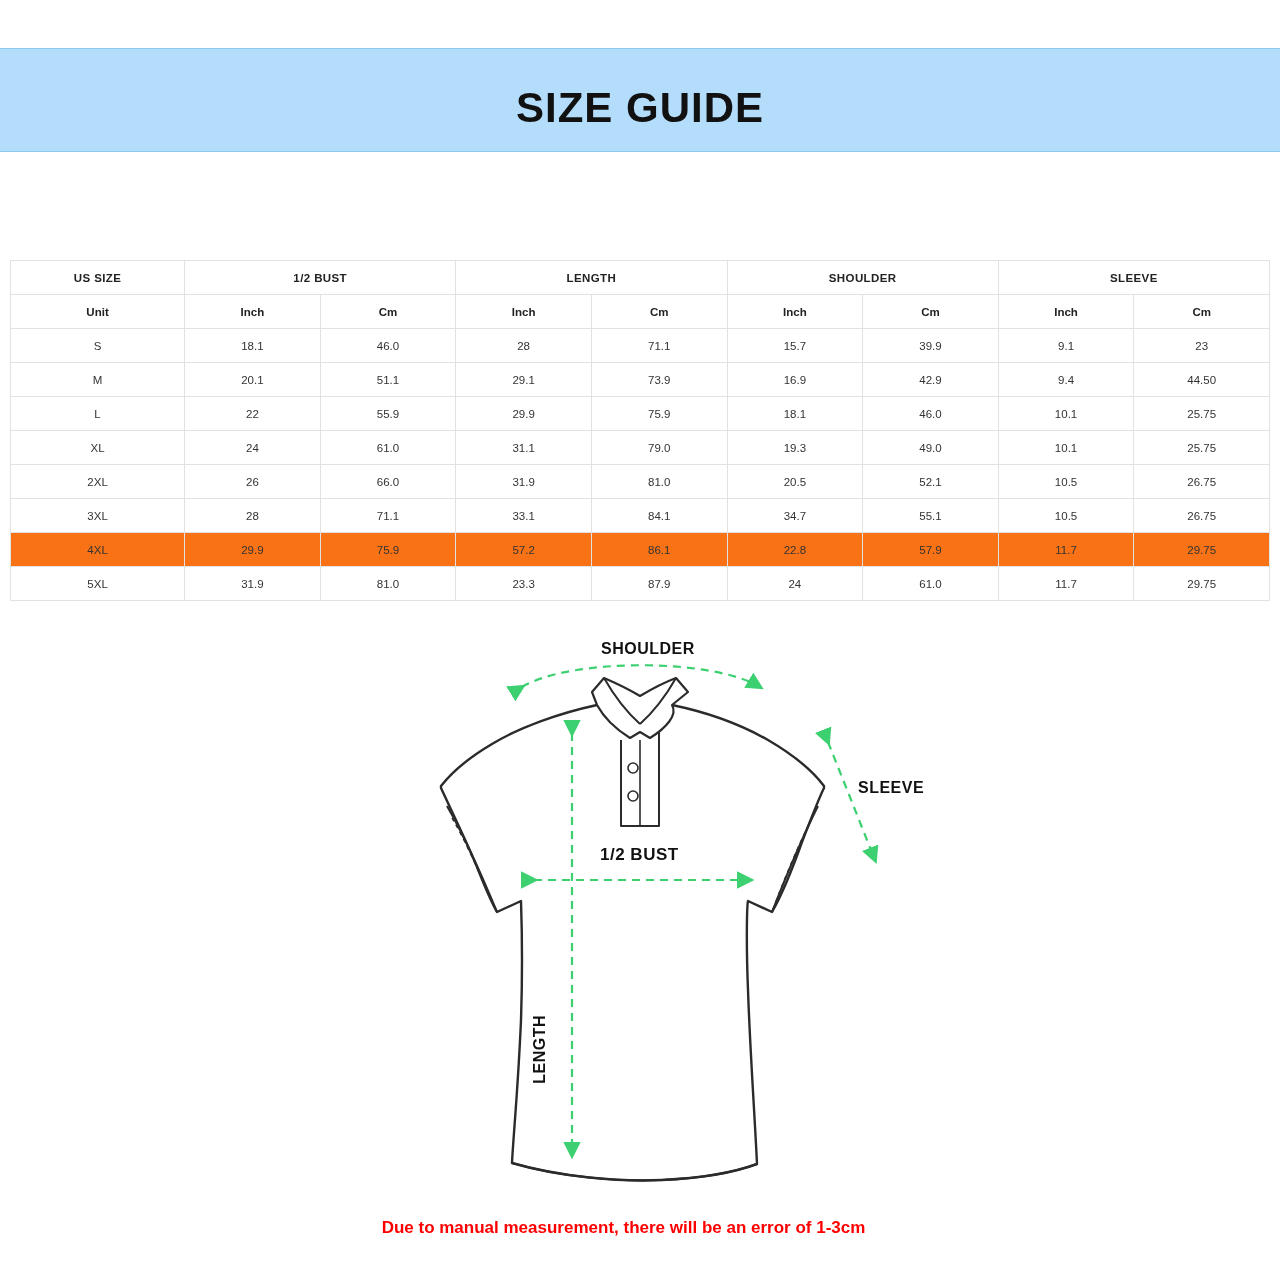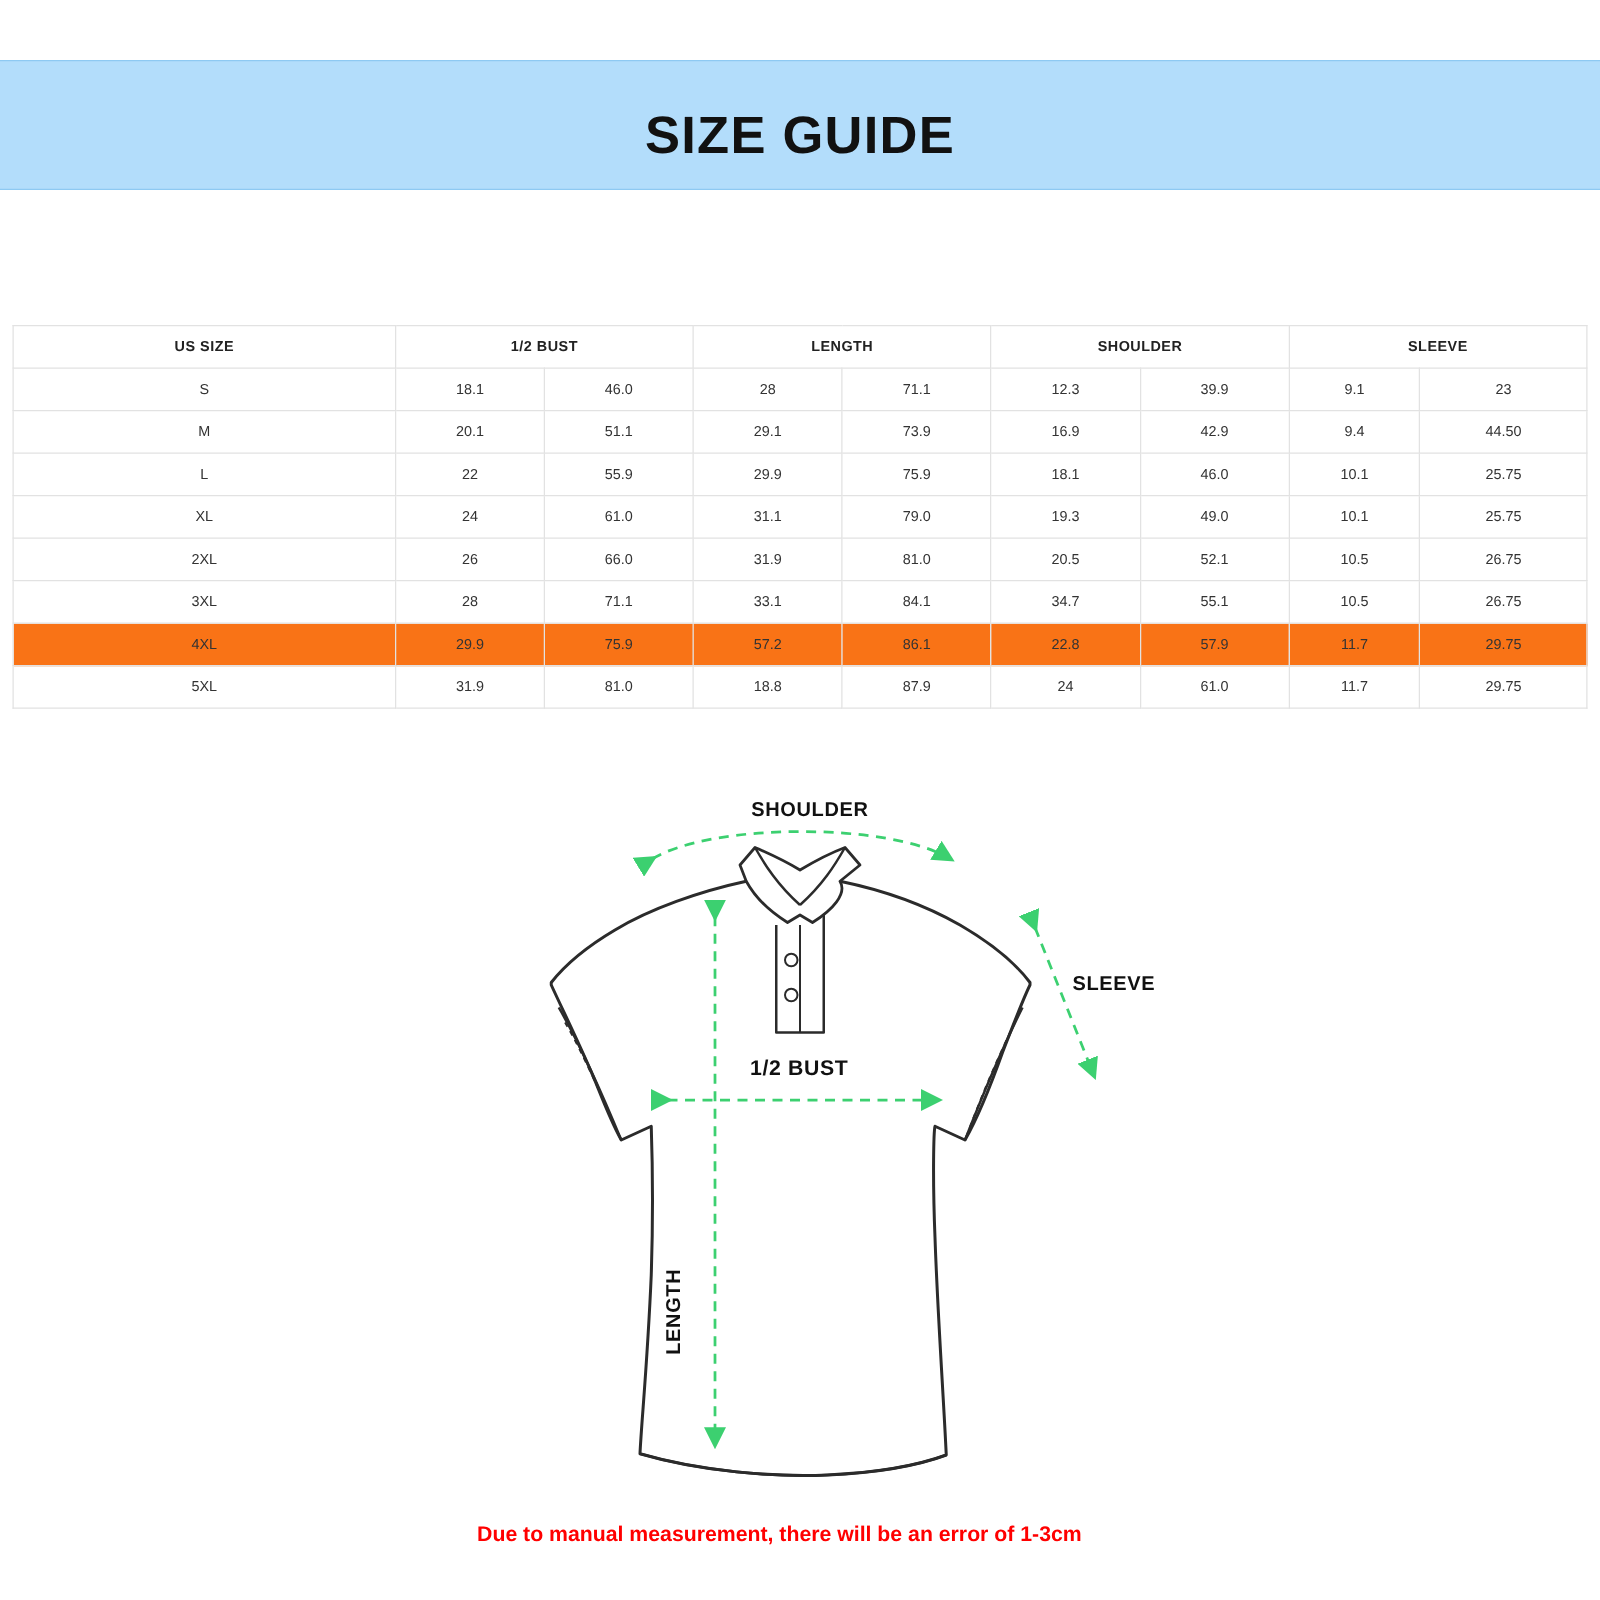--- a/index.html
+++ b/index.html
@@ -131,28 +131,39 @@
       <thead>
         <tr>
           <th class="col-size">US SIZE</th>
           <th class="col-num" colspan="2">1/2 BUST</th>
           <th class="col-num" colspan="2">LENGTH</th>
           <th class="col-num" colspan="2">SHOULDER</th>
           <th class="col-num" colspan="2">SLEEVE</th>
         </tr>
       </thead>
       <tbody>
+        <tr class="unit-row">
+          <td class="col-size">Unit</td>
+          <td class="col-num">Inch</td>
+          <td class="col-num">Cm</td>
+          <td class="col-num">Inch</td>
+          <td class="col-num">Cm</td>
+          <td class="col-num">Inch</td>
+          <td class="col-num">Cm</td>
+          <td class="col-num">Inch</td>
+          <td class="col-num">Cm</td>
+        </tr>
 
         <tr>
           <td>S</td>
           <td>18.1</td>
           <td>46.0</td>
           <td>28</td>
           <td>71.1</td>
-          <td>12.3</td>
+          <td>15.7</td>
           <td>39.9</td>
           <td>9.1</td>
           <td>23</td>
         </tr>
         <tr>
           <td>M</td>
           <td>20.1</td>
           <td>51.1</td>
           <td>29.1</td>
           <td>73.9</td>
@@ -213,21 +224,21 @@
           <td>86.1</td>
           <td>22.8</td>
           <td>57.9</td>
           <td>11.7</td>
           <td>29.75</td>
         </tr>
         <tr>
           <td>5XL</td>
           <td>31.9</td>
           <td>81.0</td>
-          <td>18.8</td>
+          <td>23.3</td>
           <td>87.9</td>
           <td>24</td>
           <td>61.0</td>
           <td>11.7</td>
           <td>29.75</td>
         </tr>
       </tbody>
     </table>
   </div>
 

